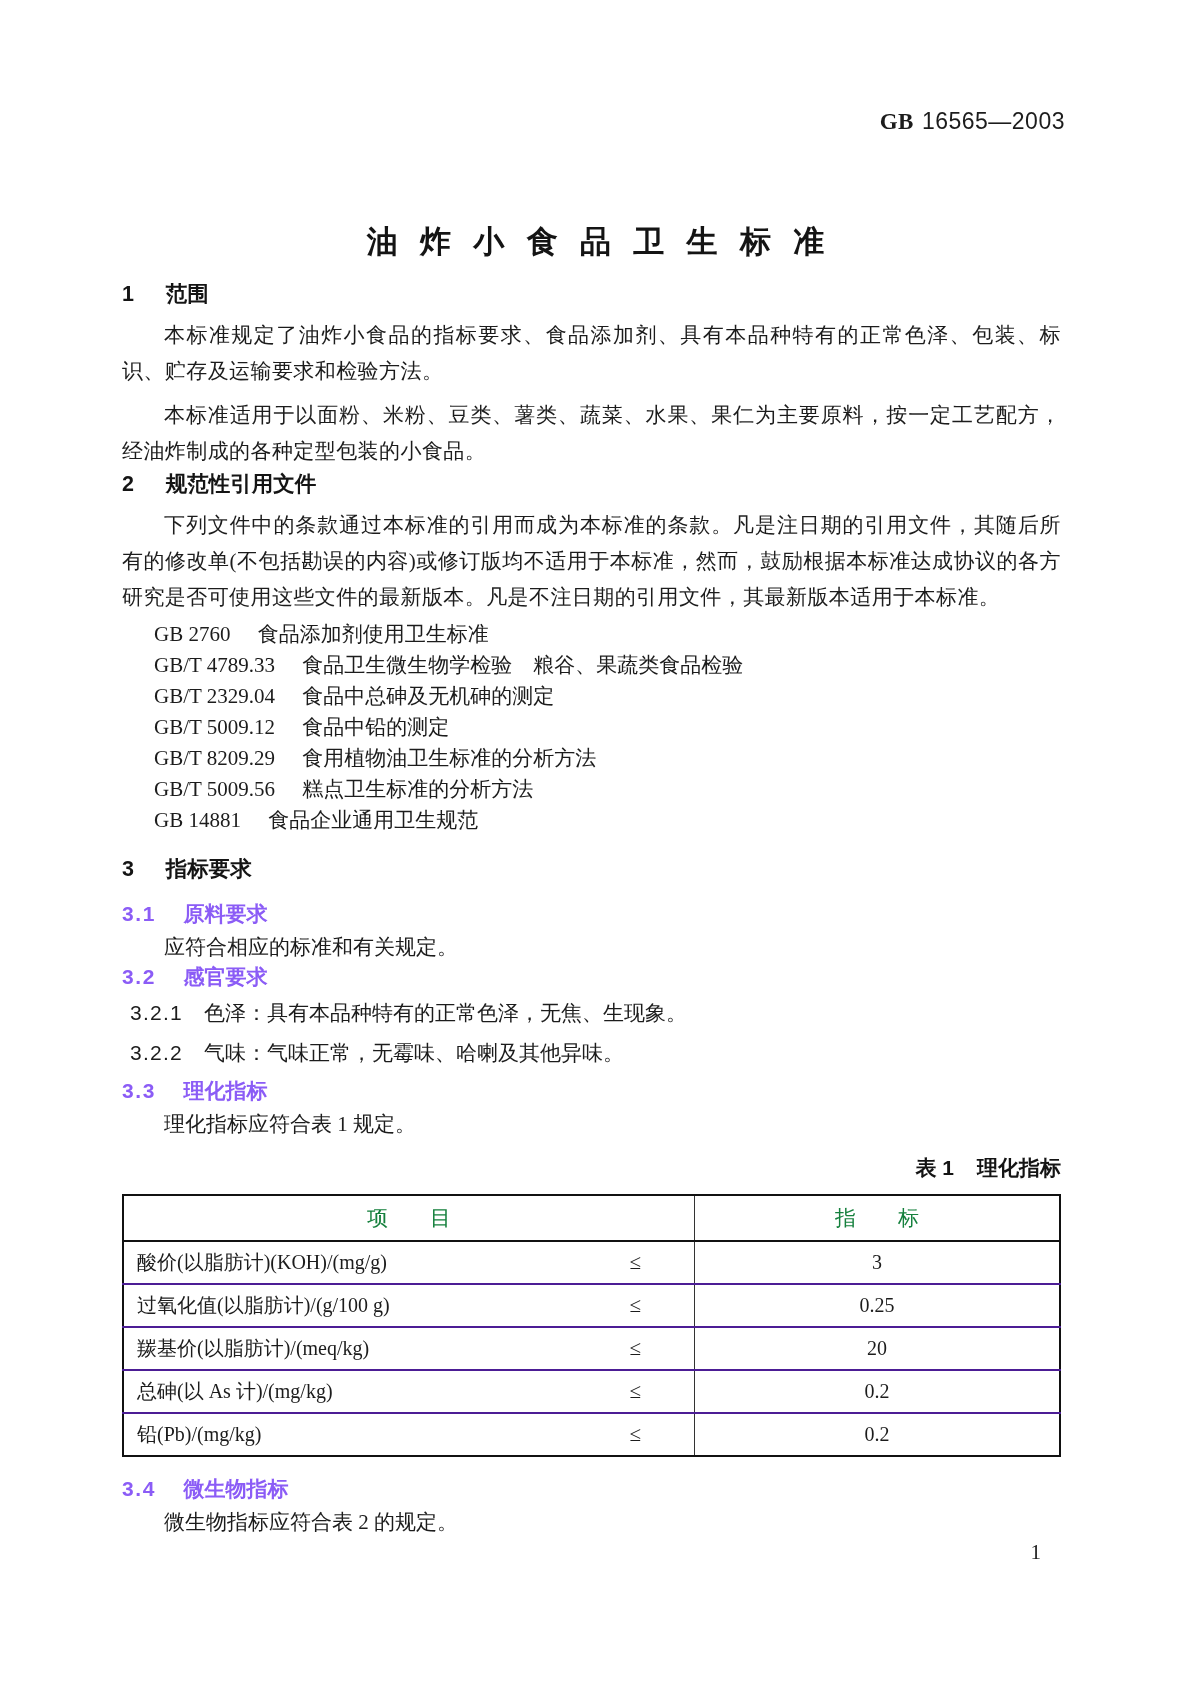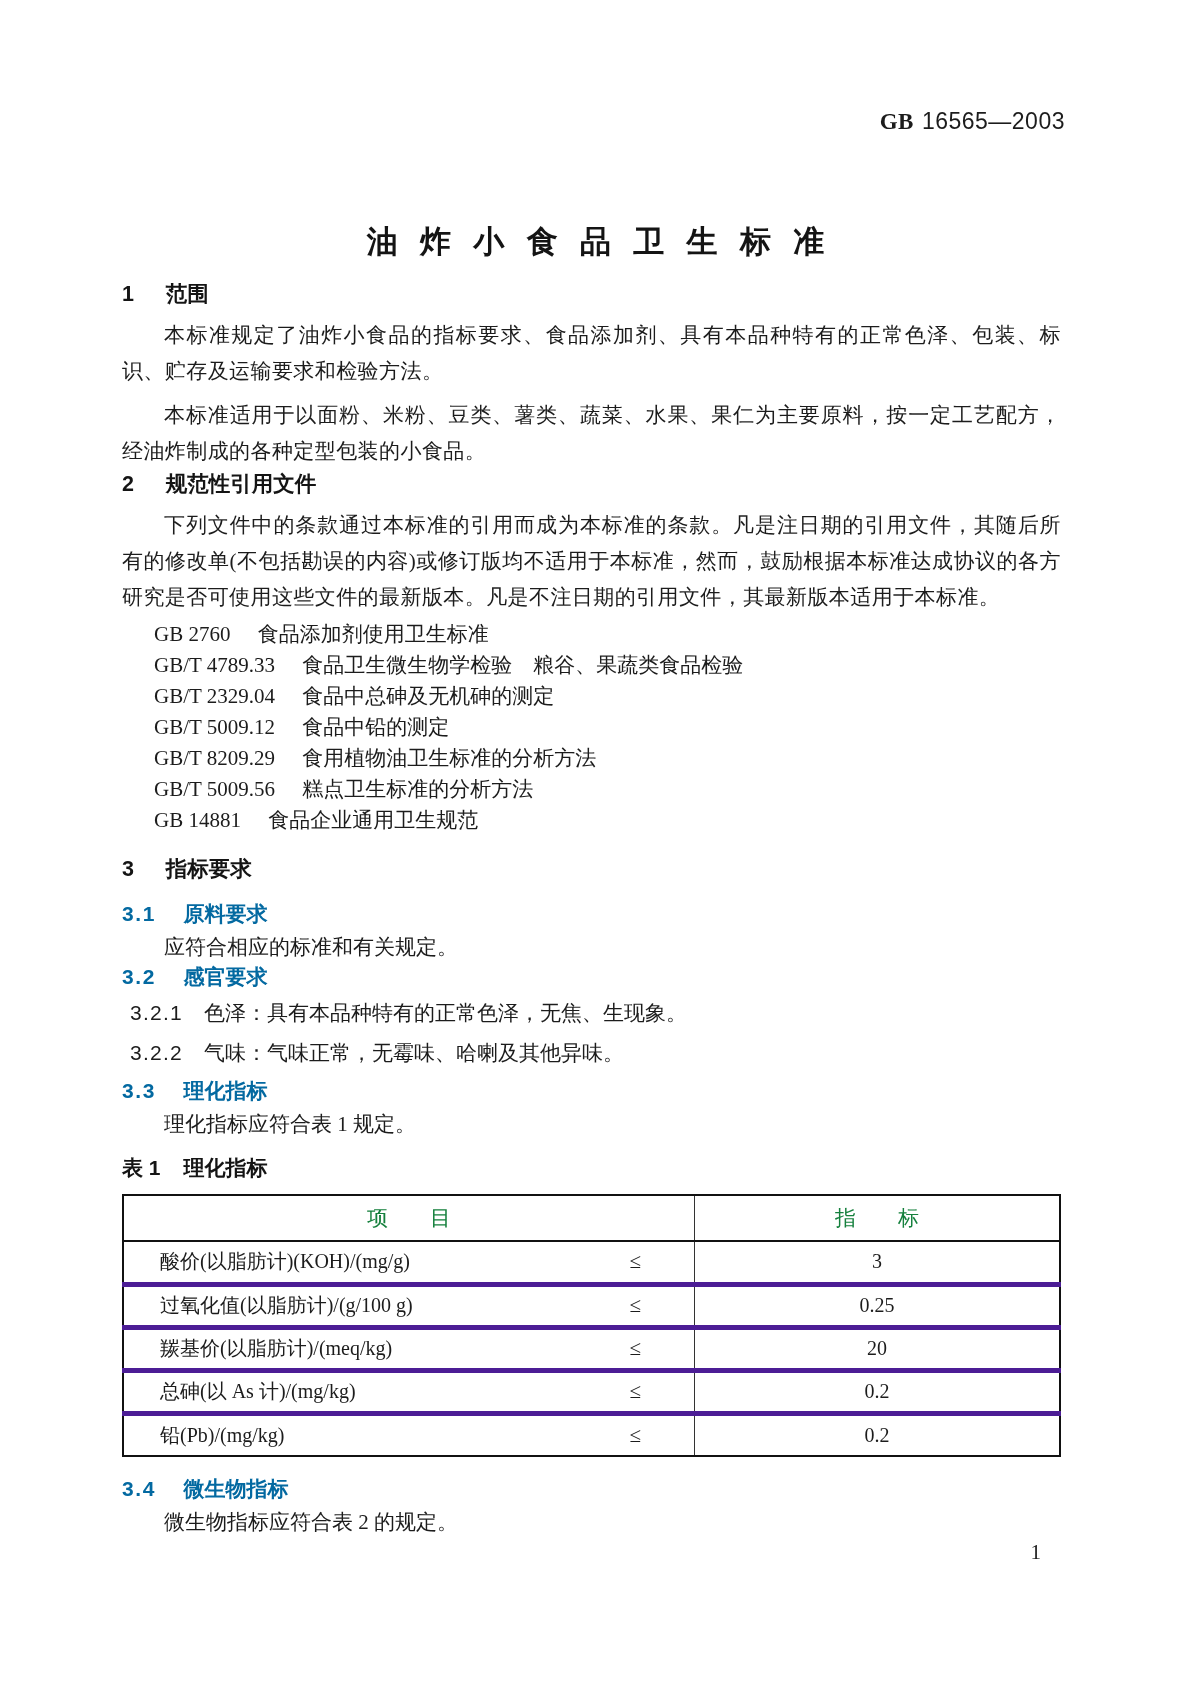--- a/index.html
+++ b/index.html
@@ -51,21 +51,21 @@
     margin: 0;
     color: #141414;
     line-height: 30px;
   }
   h2.sec .sec-num { margin-right: 1.4em; letter-spacing: 0.08em; }
   h3.subsec {
     font-family: "Liberation Sans", "DejaVu Sans", sans-serif;
     font-size: 21px;
     font-weight: bold;
     margin: 0;
-    color: #0369a1;
+    color: #8b5cf6;
     line-height: 28px;
   }
   h3.subsec .sec-num { margin-right: 1.3em; letter-spacing: 0.08em; }
   .mt-title { margin-top: 52px; }
   .mt-sec   { margin-top: 20px; }
   .mt-sub   { margin-top: 14px; }
   p.body-par {
     margin: 8px 0 0 0;
     font-size: 21px;
     line-height: 36px;
@@ -95,21 +95,21 @@
     font-size: 21px;
     line-height: 31px;
   }
   p.clause .clause-num {
     font-family: "Liberation Sans", "DejaVu Sans", sans-serif;
     margin-right: 1em;
     letter-spacing: 0.06em;
   }
   .table-caption {
     margin-top: 14px;
-    text-align: left;
+    text-align: right;
     font-family: "Liberation Sans", "DejaVu Sans", sans-serif;
     font-weight: bold;
     font-size: 21px;
     line-height: 28px;
     color: #141414;
   }
   .table-caption .cap-label { margin-right: 1.1em; }
   table.spec {
     margin-top: 12px;
     width: 100%;
@@ -122,26 +122,26 @@
     font-weight: normal;
     text-align: center;
     border-bottom: 2px solid #111111;
     color: #15803d;
   }
   table.spec th.col-item  { border-right: 1px solid #333333; width: 61%; }
   table.spec td {
     height: 43px;
     font-size: 20px;
     color: #1c1c1c;
-    border-top: 5px solid #4c1d95;
+    border-top: 2px solid #4c1d95;
   }
   table.spec tr.first-row td { border-top: none; }
   td.cell-item {
     border-right: 1px solid #333333;
-    padding-left: 36px;
+    padding-left: 13px;
   }
   .item-flex {
     display: flex;
     align-items: center;
     justify-content: space-between;
   }
   .item-flex .op {
     padding-right: 52px;
     font-size: 21px;
   }

